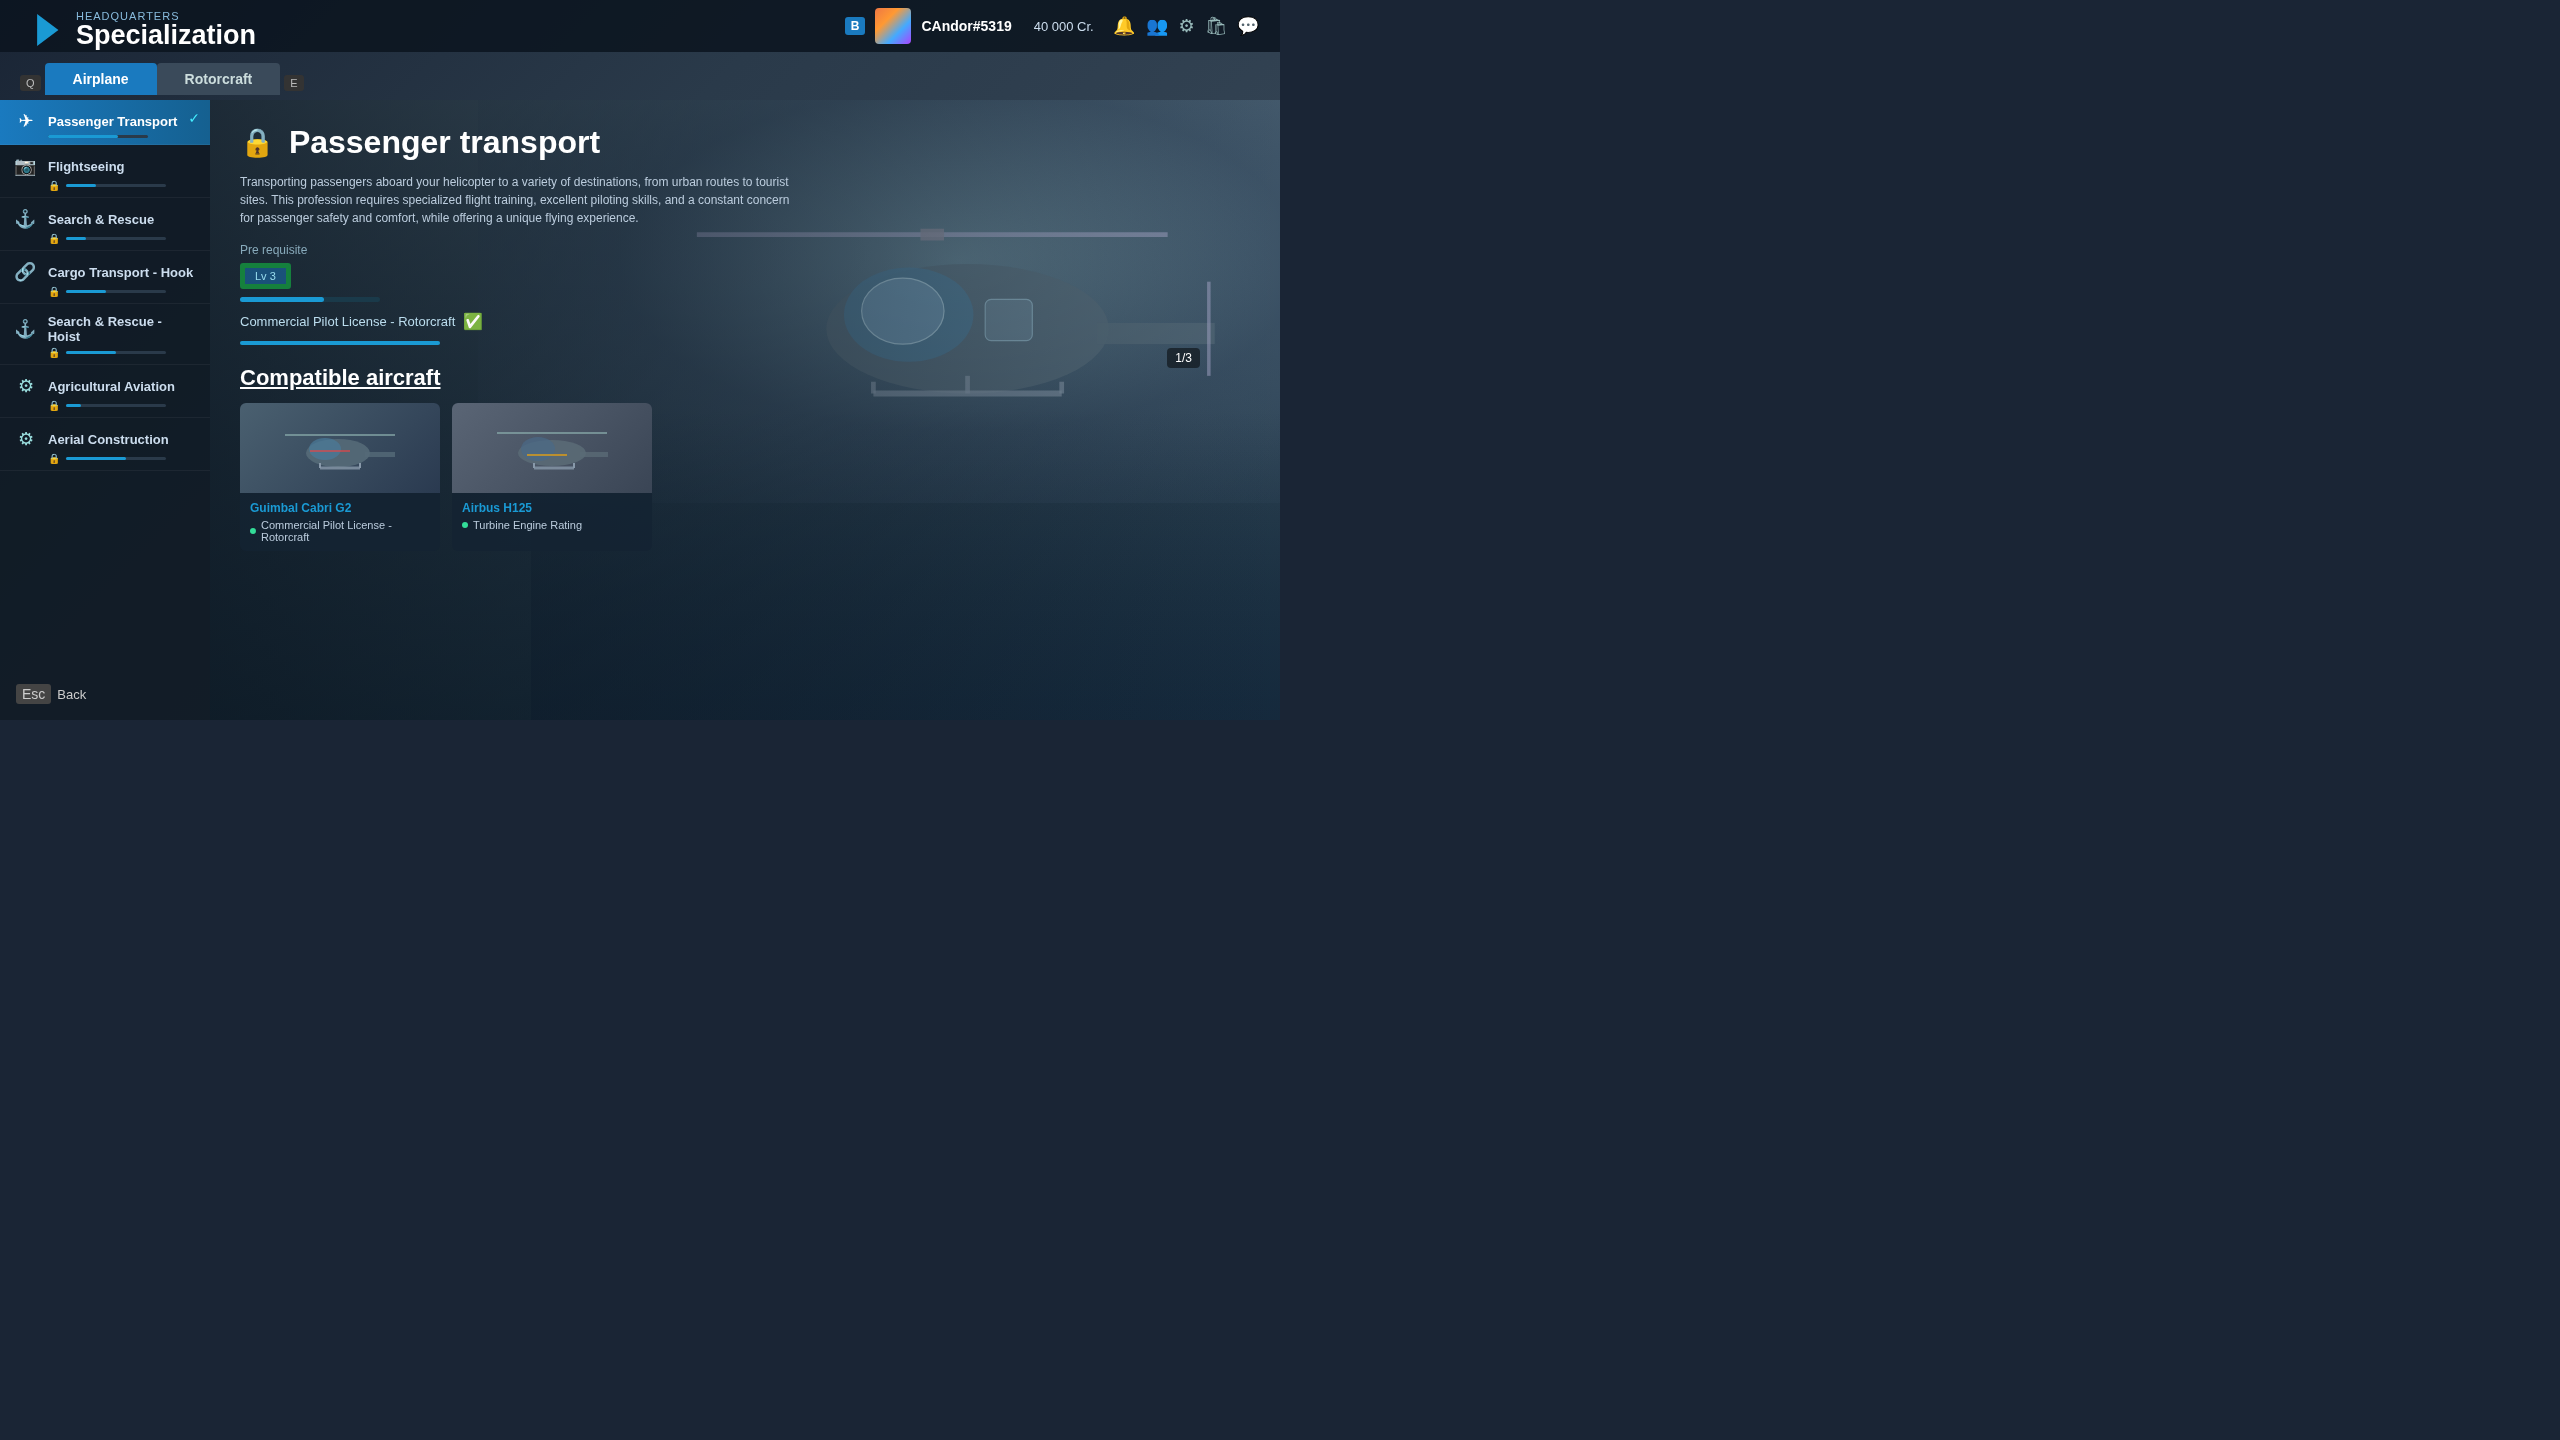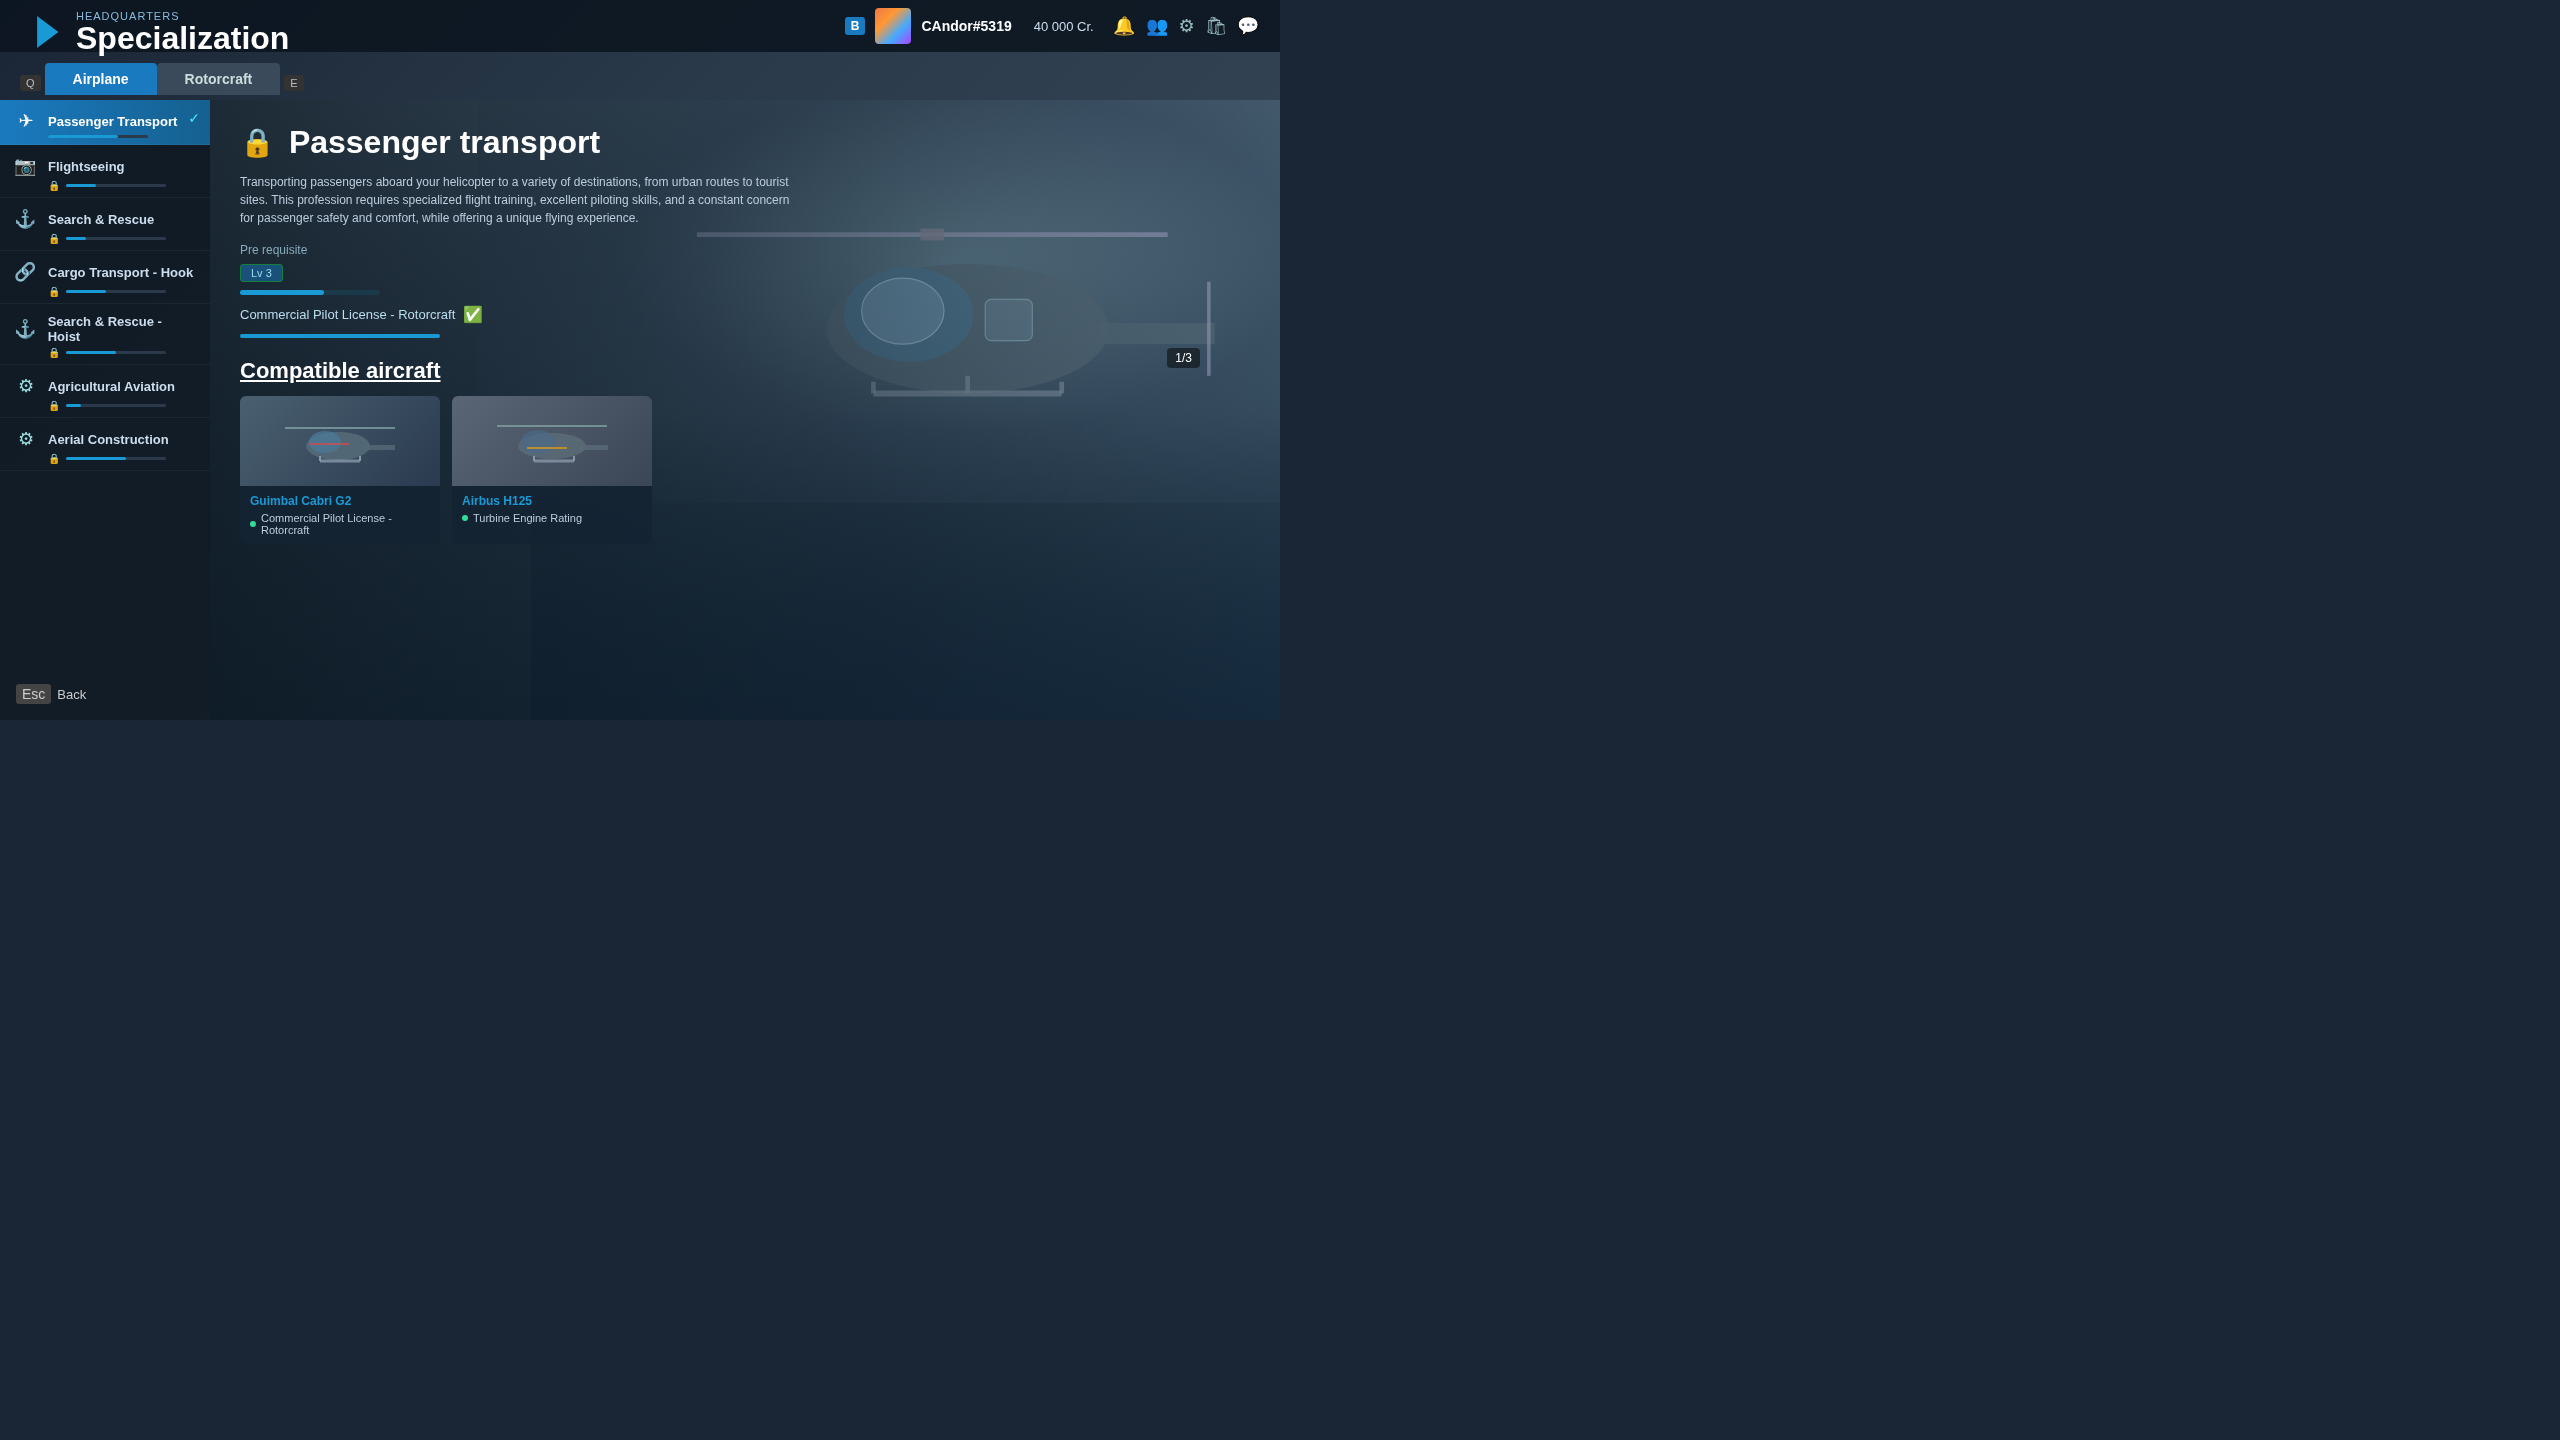--- a/index.html
+++ b/index.html
@@ -99,21 +99,21 @@
     }
 
     .page-title-block {}
     .page-title-sub {
       font-size: 11px;
       color: #8bd;
       text-transform: uppercase;
       letter-spacing: 1px;
     }
     .page-title-main {
-      font-size: 32px;
+      font-size: 27px;
       font-weight: bold;
       color: #fff;
       line-height: 1;
     }
 
     
     .tabs-row {
       position: absolute;
       top: 63px;
       left: 20px;
@@ -334,21 +334,21 @@
 
     .prereq-label {
       font-size: 12px;
       color: #8ab;
       margin-bottom: 6px;
     }
 
     .prereq-level {
       display: inline-block;
       background: rgba(26,122,191,0.5);
-      border: 1px solid #15803d;
+      border: 5px solid #15803d;
       color: #9de;
       font-size: 11px;
       padding: 2px 10px;
       border-radius: 3px;
       margin-bottom: 8px;
     }
 
     .prereq-bar-row {
       display: flex;
       align-items: center;

